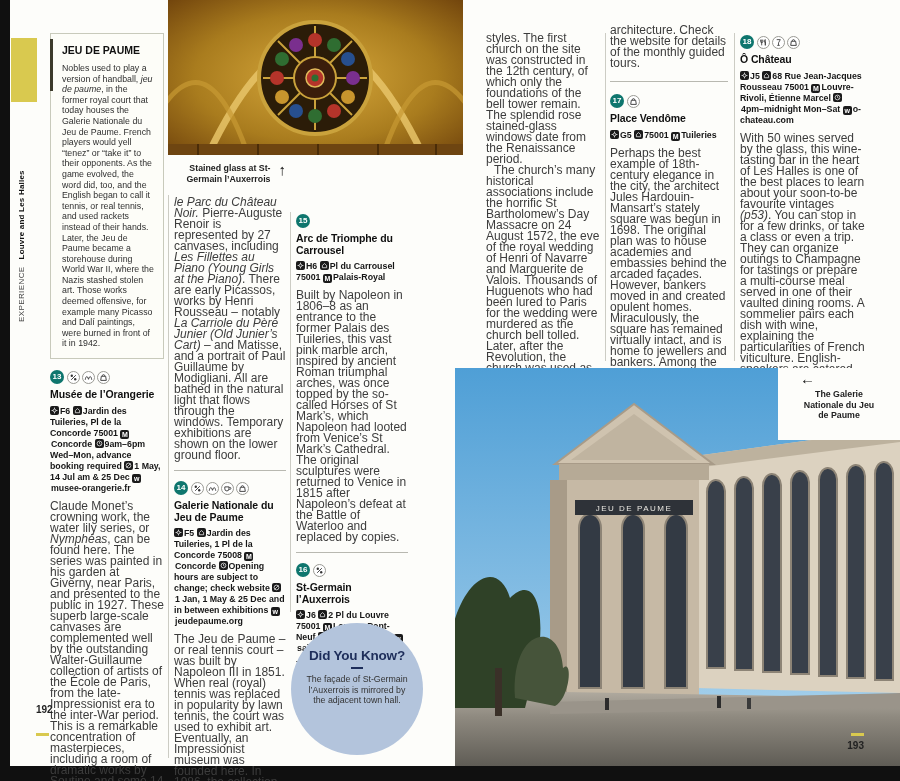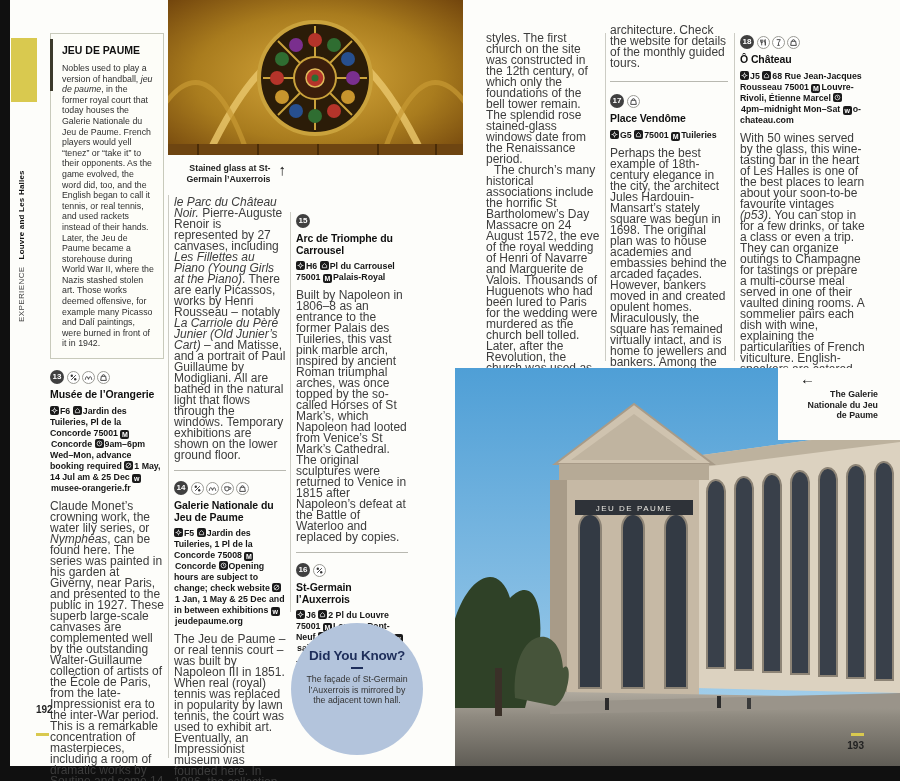--- a/index.html
+++ b/index.html
@@ -15,21 +15,21 @@
   #spine-label b{color:#111;margin-left:7px;letter-spacing:.2px;}
   
   .col{position:absolute;}
   .body{font-size:12px;line-height:11px;color:#3c3c3c;margin:0 0 6px 0;}
   .body i{font-style:italic;}
   .ind{text-indent:8px;margin-top:0;}
   .hr{height:1px;background:#b8b8b0;margin:9px 0 10px 0;}
   .vr{position:absolute;width:1px;background:#ccccc4;}
   
   .num-row{display:flex;align-items:center;gap:3px;margin:2px 0 5px 0;}
-  .num{width:14px;height:14px;border-radius:50%;background:#404040;color:#fff;
+  .num{width:14px;height:14px;border-radius:50%;background:#0f766e;color:#fff;
        font-size:8px;font-weight:bold;line-height:14px;text-align:center;}
   .amenity{width:13px;height:13px;border-radius:50%;border:1px solid #9a9a94;
        display:inline-flex;align-items:center;justify-content:center;background:#fff;box-sizing:border-box;}
   .amenity svg{width:9px;height:9px;}
   .sec-title{font-size:10.5px;line-height:11.5px;font-weight:bold;color:#101010;
        margin:0 0 5px 0;letter-spacing:-.1px;}
   .details{font-size:8.8px;line-height:11px;font-weight:bold;color:#161616;margin:0 0 7px 0;}
   .dic{display:inline-block;width:9px;height:9px;background:#1b1b1b;border-radius:2px;
        vertical-align:-1px;text-align:center;}
   .dic svg{width:7px;height:7px;margin:1px;display:block;}
@@ -51,21 +51,21 @@
   #dyk .dash{width:12px;height:2px;background:#1d2d5a;margin:4px auto 5px auto;}
   #dyk p{font-size:8.8px;line-height:10.5px;color:#333;margin:0 12px;}
   
   .pgdash{width:13px;height:3px;background:#d9c94f;}
   .pgnum{font-size:10px;font-weight:bold;color:#222;}
   
   #stained-glass{left:168px;top:0;width:295px;height:155px;}
   #gallery-photo{left:455px;top:368px;width:445px;height:398px;}
   #gallery-cap{left:778px;top:368px;width:122px;height:72px;background:#fdfdfa;
        box-sizing:border-box;padding:4px 0 0 22px;}
-  #gallery-cap .cap-text{text-align:right;}
+  #gallery-cap .cap-text{text-align:center;}
 </style>
 </head>
 <body>
 
 <div id="page">
 
   <div class="abs" id="edge-left"></div>
   <div class="abs" id="edge-bottom"></div>
   <div class="abs" id="spine-tab"></div>
   <div class="abs" id="spine-label"><span>EXPERIENCE</span><b>Louvre and Les Halles</b></div>

